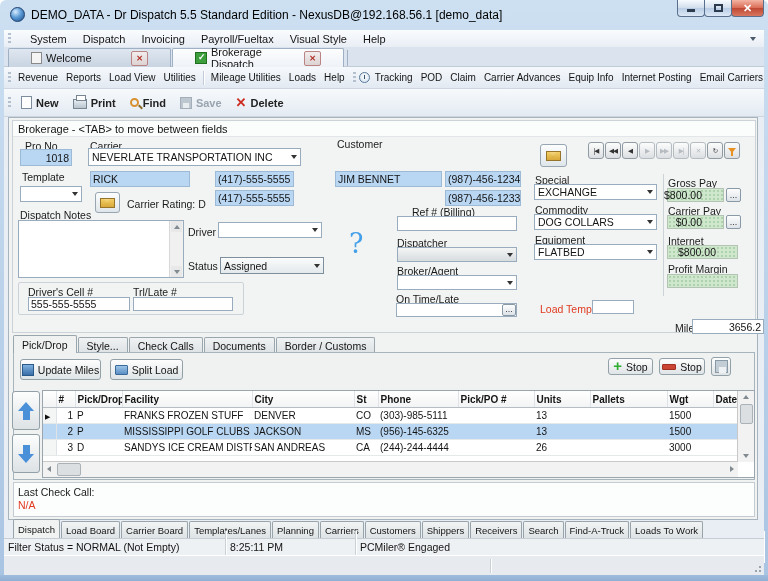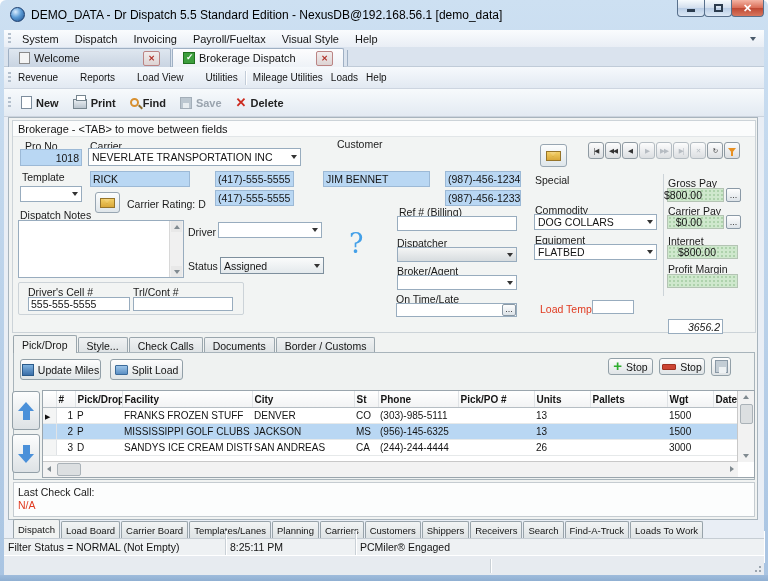--- a/index.html
+++ b/index.html
@@ -17,21 +17,21 @@
   .glyph-max{width:9px;height:8px;border:2px solid #2c3c4e;box-sizing:border-box;}
   .glyph-close{color:#fff;font-weight:bold;font-size:11px;line-height:1;}
   
   .client{position:absolute;left:4px;top:30px;width:760px;height:545px;background:#e9eef5;}
   .menubar{position:absolute;left:4px;top:30px;width:760px;height:17px;background:linear-gradient(#fafcfe,#e9eef5);display:flex;align-items:center;}
   .menubar .item{padding:0 8px;white-space:nowrap;}
   .grip{width:3px;height:11px;margin:0 3px 0 4px;background:repeating-linear-gradient(to bottom,#b4c0cd 0 2px,transparent 2px 4px);flex:none;}
   .menu-overflow{margin-left:auto;margin-right:8px;width:0;height:0;border-left:3.5px solid transparent;border-right:3.5px solid transparent;border-top:4px solid #4a5a6a;}
   
   .tabrow{position:absolute;left:4px;top:47px;width:760px;height:20px;background:#dae3ee;border-bottom:1px solid #c0cbd8;box-sizing:border-box;}
-  .doctab{position:absolute;top:48px;height:19px;border:1px solid #9fb0c4;border-bottom:none;border-radius:2px 2px 0 0;background:linear-gradient(#dfe7f0,#c9d4e2);display:flex;align-items:center;padding:0 10px;box-sizing:border-box;}
+  .doctab{position:absolute;top:48px;height:19px;border:1px solid #9fb0c4;border-bottom:none;border-radius:2px 2px 0 0;background:linear-gradient(#dfe7f0,#c9d4e2);display:flex;align-items:center;padding:0 22px;box-sizing:border-box;}
   .doctab.active{background:linear-gradient(#fdfdfe,#eef2f7);}
   .doctab .lbl-t{margin:0 6px 0 4px;}
   .doc-icon{width:11px;height:12px;background:#f4f4f4;border:1px solid #8a8a8a;box-sizing:border-box;flex:none;}
   .doc-icon.green{background:#3d9e3d;border-color:#20701f;position:relative;width:12px;height:12px;}
   .doc-icon.green::after{content:"✓";position:absolute;left:2px;top:-1px;color:#fff;font-size:9px;font-weight:bold;}
   .xbtn{width:15px;height:13px;border:1px solid #bb8484;border-radius:2px;background:linear-gradient(#f2eded,#ddd3d3);color:#b03028;font-size:8px;font-weight:bold;display:flex;align-items:center;justify-content:center;flex:none;}
   .tabsep{position:absolute;left:347px;top:50px;width:1px;height:16px;background:#9fb0c4;}
   
   .toolbar2{position:absolute;left:4px;top:67px;width:760px;height:22px;background:linear-gradient(#f6f9fc,#e2e9f2);border-bottom:1px solid #cdd5e0;box-sizing:border-box;display:flex;align-items:center;font-size:10px;}
   .toolbar2 .item{padding:0 4px;white-space:nowrap;}
@@ -152,21 +152,21 @@
       <div class="glyph-max"></div>
     </div>
   <div class="winbtn btn-close">
       <div class="glyph-close">✕</div>
     </div>
 
   <div class="client"></div>
 
   <div class="menubar">
     <div class="grip"></div>
-    <div style="display:flex;">
+    <div style="display:flex;margin-left:8px;">
 
     <div class="item">System</div>
         <div class="item">Dispatch</div>
         <div class="item">Invoicing</div>
         <div class="item">Payroll/Fueltax</div>
         <div class="item">Visual Style</div>
         <div class="item">Help</div>
       </div>
     <div class="menu-overflow"></div>
   </div>
@@ -179,34 +179,48 @@
   </div>
   <div class="doctab active" style="left:172px;width:172px;">
     <div class="doc-icon green"></div>
     <div class="lbl-t">Brokerage Dispatch</div>
     <div class="xbtn" style="margin-left:auto;">✕</div>
   </div>
   <div class="tabsep"></div>
 
   <div class="toolbar2">
     <div class="grip"></div>
-    <div style="display:flex;gap:14px;">
+    <div style="display:flex;">
 
     <div class="item">Revenue</div>
         <div class="item">Reports</div>
         <div class="item">Load View</div>
         <div class="item">Utilities</div>
       </div>
     <div class="tbsep"></div>
     <div style="display:flex;">
 
     <div class="item">Mileage Utilities</div>
         <div class="item">Loads</div>
         <div class="item">Help</div>
       </div>
+    <div class="tb-right">
+      <div class="grip"></div>
+      <div class="clock-icon"></div>
+      <div style="display:flex;">
+
+      <div class="item">Tracking</div>
+          <div class="item">POD</div>
+          <div class="item">Claim</div>
+          <div class="item">Carrier Advances</div>
+          <div class="item">Equip Info</div>
+          <div class="item">Internet Posting</div>
+          <div class="item">Email Carriers</div>
+        </div>
+    </div>
   </div>
 
   <div class="toolbar3">
     <div class="grip"></div>
     <div class="tbtn">
         <div class="icon-new"></div>
         <span class="lb">New</span>
       </div>
     <div class="tbtn">
         <div class="icon-print"></div>
@@ -226,21 +240,21 @@
       </div>
   </div>
 
   <div class="main"></div>
   <div class="formbox"></div>
   <div class="formhead">
       <span>Brokerage - &lt;TAB&gt; to move between fields</span>
     </div>
 
   <div class="lbl" style="left:25px;top:140px;">Pro No</div>
-  <div class="field bluef rightal" style="left:20px;top:149px;width:62px;height:17px;">1018</div>
+  <div class="field bluef rightal" style="left:20px;top:149px;width:52px;height:17px;">1018</div>
   <div class="lbl" style="left:90px;top:140px;">Carrier</div>
   <div class="combo" style="left:88px;top:148px;width:213px;height:18px;">
       <span>NEVERLATE TRANSPORTATION INC</span>
       <span class="arr"></span>
     </div>
   <div class="lbl" style="left:337px;top:138px;">Customer</div>
   <div class="mailbtn" style="left:540px;top:144px;width:27px;height:23px;">
       <div class="mail-icon"></div>
     </div>
 
@@ -264,25 +278,29 @@
       <span class="arr"></span>
     </div>
   <div class="field bluef" style="left:90px;top:171px;width:100px;height:16px;">RICK</div>
   <div class="field bluef" style="left:215px;top:171px;width:79px;height:16px;">(417)-555-5555</div>
   <div class="field bluef" style="left:215px;top:190px;width:79px;height:16px;">(417)-555-5555</div>
   <div class="mailbtn" style="left:95px;top:192px;width:25px;height:21px;">
       <div class="mail-icon"></div>
     </div>
   <div class="lbl" style="left:127px;top:198px;">Carrier Rating: D</div>
 
-  <div class="field bluef" style="left:323px;top:171px;width:107px;height:16px;">JIM BENNET</div>
+  <div class="field bluef" style="left:335px;top:171px;width:107px;height:16px;">JIM BENNET</div>
   <div class="field bluef" style="left:445px;top:171px;width:76px;height:16px;">(987)-456-1234</div>
   <div class="field bluef" style="left:445px;top:190px;width:76px;height:16px;">(987)-456-1233</div>
 
   <div class="lbl" style="left:535px;top:174px;">Special</div>
+  <div class="combo" style="left:534px;top:184px;width:123px;height:16px;">
+      <span>EXCHANGE</span>
+      <span class="arr"></span>
+    </div>
   <div class="lbl" style="left:535px;top:204px;">Commodity</div>
   <div class="combo" style="left:534px;top:214px;width:123px;height:16px;">
       <span>DOG COLLARS</span>
       <span class="arr"></span>
     </div>
   <div class="lbl" style="left:535px;top:234px;">Equipment</div>
   <div class="combo" style="left:534px;top:244px;width:123px;height:16px;">
       <span>FLATBED</span>
       <span class="arr"></span>
     </div>
@@ -316,45 +334,45 @@
       <span class="arr"></span>
     </div>
   <div class="lbl" style="left:188px;top:260px;">Status</div>
   <div class="combo raised" style="left:220px;top:257px;width:104px;height:17px;">
       <span>Assigned</span>
       <span class="arr"></span>
     </div>
 
   <div class="qmark">?</div>
 
-  <div class="lbl" style="left:399px;top:206px;">Ref # (Billing)</div>
+  <div class="lbl" style="left:412px;top:206px;">Ref # (Billing)</div>
   <div class="field" style="left:397px;top:216px;width:120px;height:15px;"></div>
   <div class="lbl" style="left:397px;top:237px;">Dispatcher</div>
   <div class="combo gray" style="left:397px;top:247px;width:120px;height:15px;">
       <span></span>
       <span class="arr"></span>
     </div>
   <div class="lbl" style="left:397px;top:265px;">Broker/Agent</div>
   <div class="combo" style="left:397px;top:275px;width:120px;height:15px;">
       <span></span>
       <span class="arr"></span>
     </div>
   <div class="lbl" style="left:396px;top:293px;">On Time/Late</div>
   <div class="field" style="left:396px;top:303px;width:121px;height:14px;"></div>
   <div class="dots-btn" style="left:502px;top:304px;width:14px;height:12px;">...</div>
 
   <div class="lbl redlbl" style="left:540px;top:303px;">Load Temp</div>
   <div class="field" style="left:592px;top:300px;width:42px;height:14px;"></div>
   <div class="lbl" style="left:675px;top:322px;">Miles</div>
-  <div class="field rightal" style="left:668px;top:319px;width:55px;height:15px;font-style:italic;">3656.2</div>
+  <div class="field rightal" style="left:692px;top:319px;width:72px;height:15px;">3656.2</div>
 
   <div class="cellgrp"></div>
   <div class="lbl" style="left:28px;top:286px;">Driver's Cell #</div>
   <div class="field" style="left:28px;top:297px;width:102px;height:14px;">555-555-5555</div>
-  <div class="lbl" style="left:133px;top:286px;">Trl/Cont #</div>
+  <div class="lbl" style="left:133px;top:286px;">Trl/Late #</div>
   <div class="field" style="left:133px;top:297px;width:100px;height:14px;"></div>
 
   <div class="stabs">
 
   <div class="stab first">Pick/Drop</div>
       <div class="stab">Style...</div>
       <div class="stab">Check Calls</div>
       <div class="stab">Documents</div>
       <div class="stab">Border / Customs</div>
     </div>

